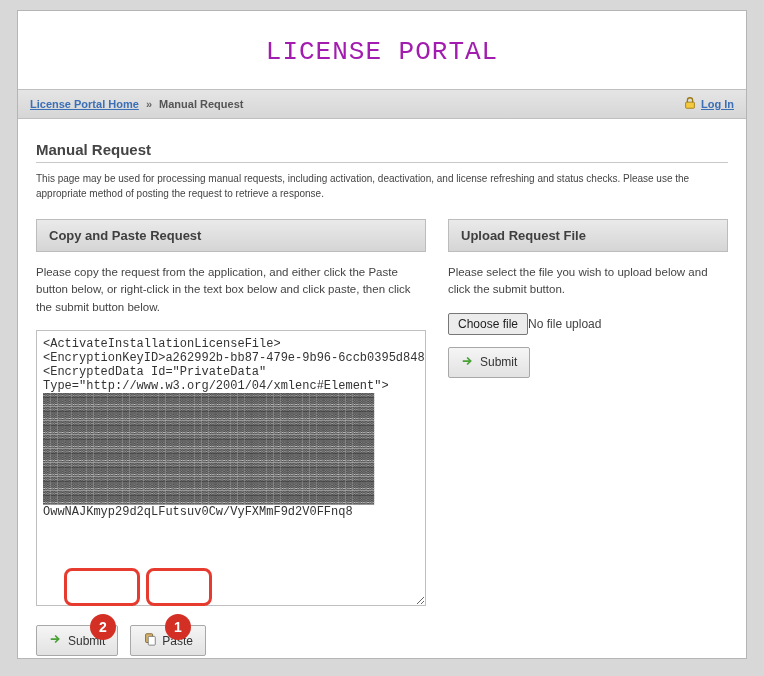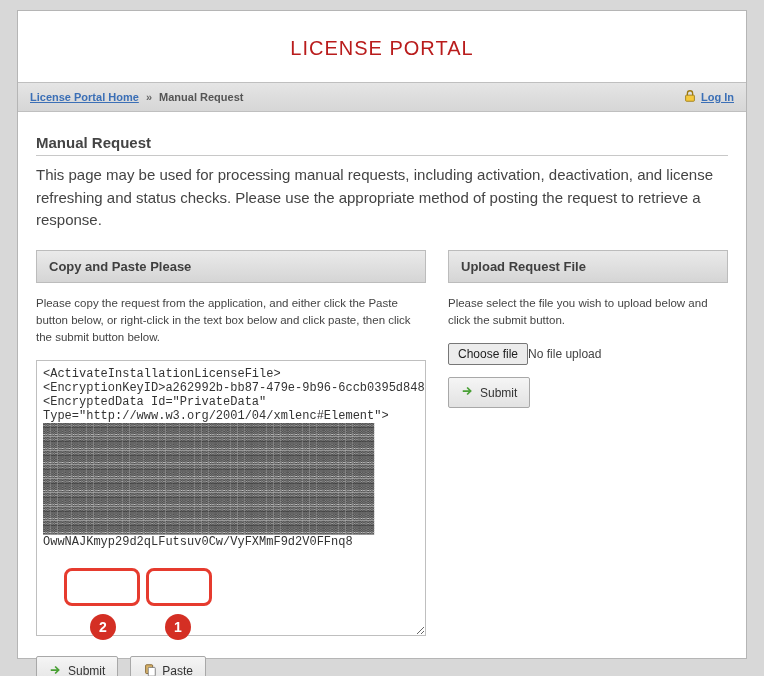--- a/index.html
+++ b/index.html
@@ -1,30 +1,30 @@
 <!DOCTYPE html>
 <html><head>
 <meta charset="utf-8">
 <style>
 * { box-sizing: border-box; margin: 0; padding: 0; }
 body { font-family: Verdana, Arial, sans-serif; font-size: 12px; color: #333; background: #d8d8d8; }
 .outer-frame { width: 764px; height: 676px; background: #d8d8d8; padding: 10px 17px 17px 17px; position: relative; }
 .page { background: #fff; border: 1px solid #b5b5b5; height: 649px; position: relative; }
 .header { background: #fff; text-align: center; padding: 26px 0 22px 0; }
-.header h1 { font-size: 20px; font-weight: normal; color: #b91c1c; letter-spacing: 1px; font-family: Liberation Sans, sans-serif; }
+.header h1 { font-size: 26px; font-weight: normal; color: #a21caf; letter-spacing: 1px; font-family: Liberation Mono, monospace; }
 .breadcrumb-bar { background: linear-gradient(#e5e5e5,#d6d6d6); border-top: 1px solid #bfbfbf; border-bottom: 1px solid #bfbfbf; padding: 6px 12px; display: flex; align-items: center; justify-content: space-between; font-size: 11px; font-weight: bold; }
 .breadcrumb-left a { color: #3b6fb6; text-decoration: underline; }
 .breadcrumb-left .sep { color: #666; margin: 0 4px; }
 .breadcrumb-left .current { color: #555; }
 .login-link { display: flex; align-items: center; gap: 4px; color: #3b6fb6; text-decoration: underline; cursor: pointer; }
 .login-link svg { width: 14px; height: 14px; }
 .content { padding: 22px 18px; }
 .page-title { font-size: 15px; font-weight: bold; color: #444; margin-bottom: 4px; }
 .title-rule { border: none; border-top: 1px solid #c8c8c8; margin-bottom: 8px; }
-.page-desc { font-size: 15px; color: #444; line-height: 1.5; margin-bottom: 18px; }
+.page-desc { font-size: 10px; color: #444; line-height: 1.5; margin-bottom: 18px; }
 .columns { display: flex; gap: 22px; }
 .col-left { flex: 1; }
 .col-right { width: 280px; }
 .panel-header { background: linear-gradient(#eaeaea,#d5d5d5); border: 1px solid #bcbcbc; padding: 8px 12px; font-weight: bold; font-size: 13px; color: #3f3f3f; }
 .panel-body { padding-top: 12px; font-size: 11.5px; color: #444; line-height: 1.5; }
 textarea.request-box { width: 100%; height: 276px; margin-top: 14px; font-family: "Courier New", monospace; font-size: 12px; padding: 6px; border: 1px solid #bfbfbf; resize: both; overflow: auto; background: #fff; color: #333; white-space: pre; }
 .btn-row { margin-top: 14px; display: flex; gap: 12px; }
 .btn { display: inline-flex; align-items: center; gap: 5px; background: linear-gradient(#f5f5f5,#e2e2e2); border: 1px solid #a8a8a8; padding: 6px 12px; font-size: 12px; color: #333; cursor: pointer; border-radius: 2px; justify-content: flex-end; }
 .btn svg { width: 14px; height: 14px; }
 .file-row { display: flex; align-items: center; margin: 14px 0 12px 0; }
@@ -64,21 +64,21 @@
       </a>
     </div>
 
     <div class="content">
       <div class="page-title">Manual Request</div>
       <hr class="title-rule">
       <p class="page-desc">This page may be used for processing manual requests, including activation, deactivation, and license refreshing and status checks. Please use the appropriate method of posting the request to retrieve a response.</p>
 
       <div class="columns">
         <div class="col-left">
-          <div class="panel-header">Copy and Paste Please</div>
+          <div class="panel-header">Copy and Paste Request</div>
           <div class="panel-body">
             <p>Please copy the request from the application, and either click the Paste button below, or right-click in the text box below and click paste, then click the submit button below.</p>
             <textarea class="request-box" style="">&lt;ActivateInstallationLicenseFile&gt;
 &lt;EncryptionKeyID&gt;a262992b-bb87-479e-9b96-6ccb0395d848&lt;/EncryptionKeyID&gt;
 &lt;EncryptedData Id="PrivateData"
 Type="http://www.w3.org/2001/04/xmlenc#Element"&gt;
 ▓▓▓▓▓▓▓▓▓▓▓▓▓▓▓▓▓▓▓▓▓▓▓▓▓▓▓▓▓▓▓▓▓▓▓▓▓▓▓▓▓▓▓▓▓▓
 ▓▓▓▓▓▓▓▓▓▓▓▓▓▓▓▓▓▓▓▓▓▓▓▓▓▓▓▓▓▓▓▓▓▓▓▓▓▓▓▓▓▓▓▓▓▓
 ▓▓▓▓▓▓▓▓▓▓▓▓▓▓▓▓▓▓▓▓▓▓▓▓▓▓▓▓▓▓▓▓▓▓▓▓▓▓▓▓▓▓▓▓▓▓
 ▓▓▓▓▓▓▓▓▓▓▓▓▓▓▓▓▓▓▓▓▓▓▓▓▓▓▓▓▓▓▓▓▓▓▓▓▓▓▓▓▓▓▓▓▓▓

